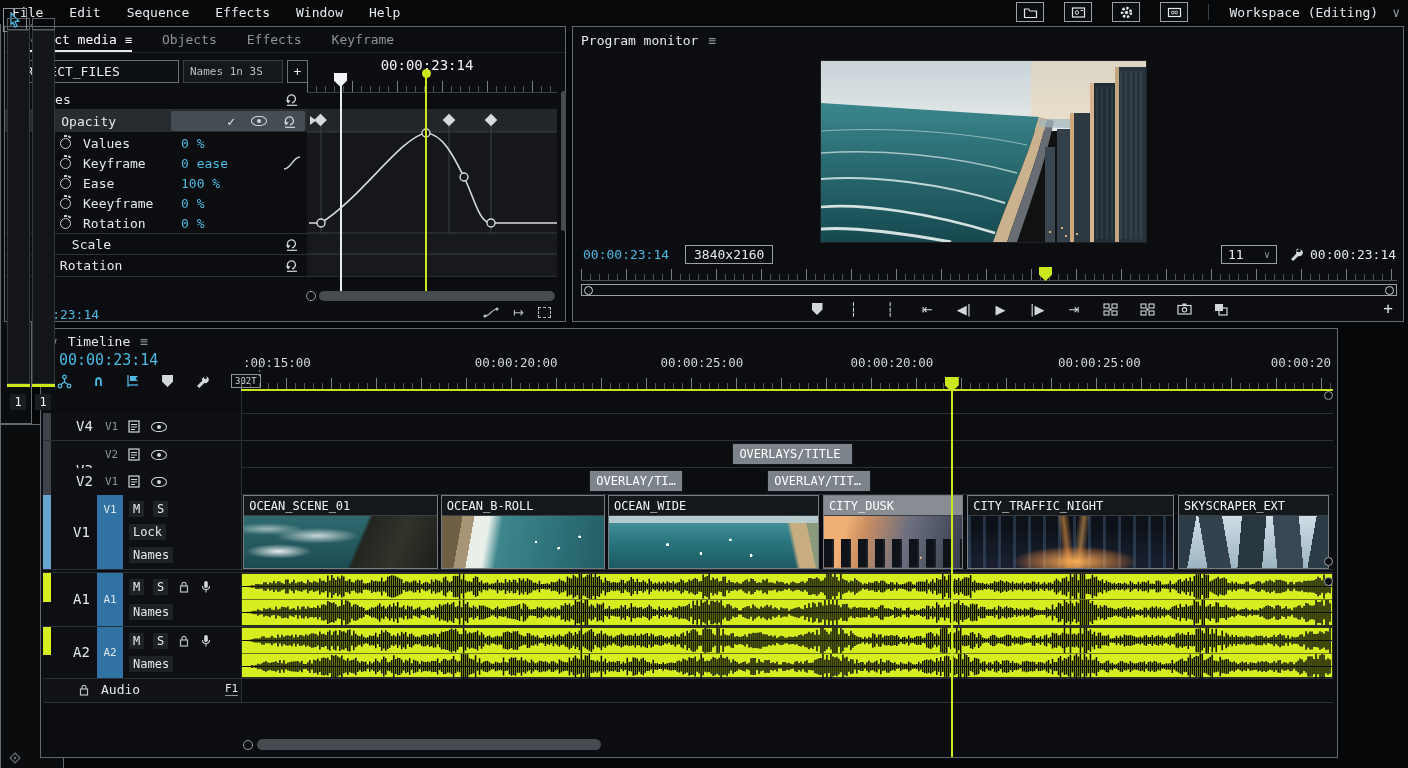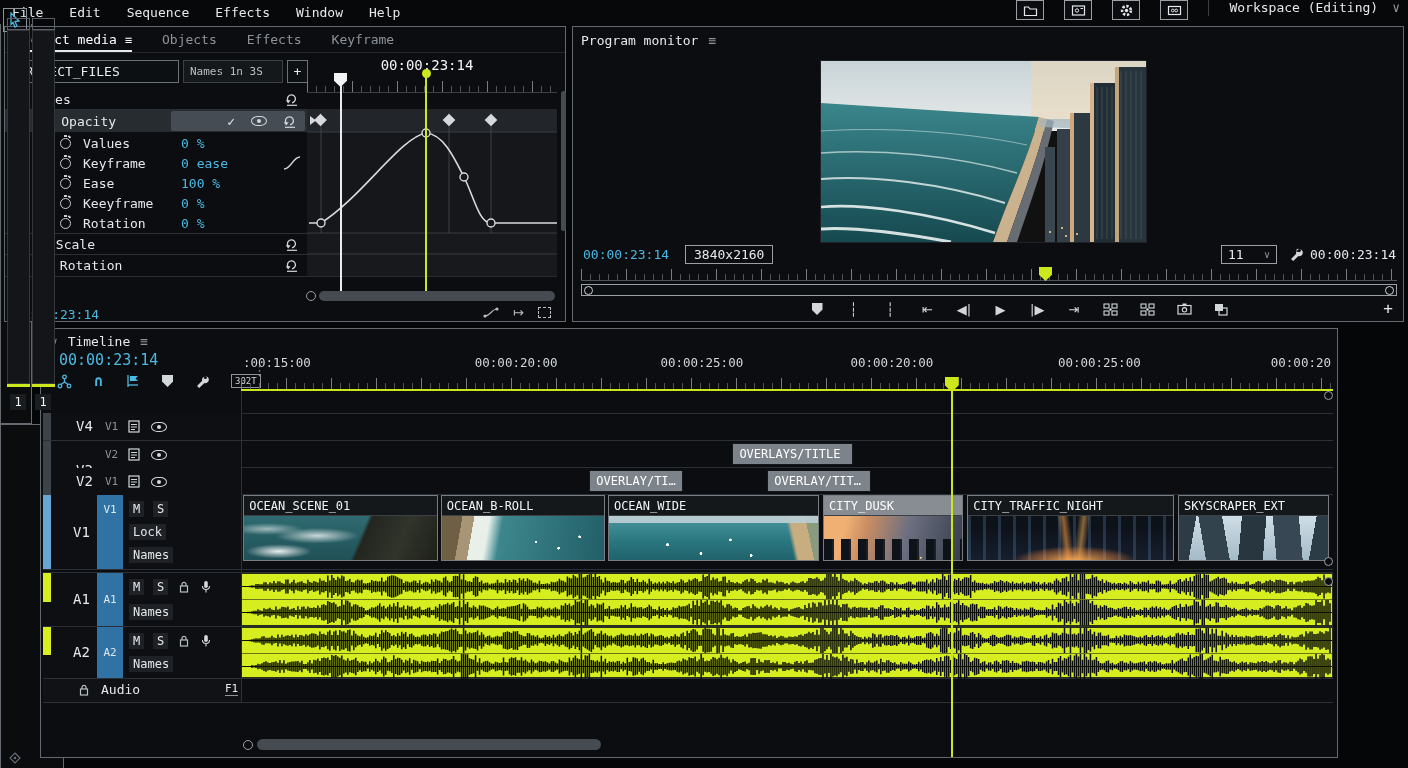--- a/index.html
+++ b/index.html
@@ -7,21 +7,21 @@
   body{background:#050608;color:#e6e9eb;font-family:"DejaVu Sans Mono","Liberation Mono",monospace;font-size:13px;position:relative}
   .panel{position:absolute;background:#0b0d10;border:1px solid #63696e}
   .cyan{color:#4cb9e2}
   .dim{color:#8d939a}
   svg{display:block}
 
   
   #menubar{position:absolute;left:0;top:0;width:1408px;height:24px;background:#070809;display:flex;align-items:center}
   #menus{display:flex;gap:26px;padding-left:12px}
   #menus .menu-item{color:#e6e9eb;cursor:default;white-space:nowrap}
-  #menubar-right{position:absolute;right:8px;top:0;height:24px;display:flex;align-items:flex-start;gap:20px}
+  #menubar-right{position:absolute;right:8px;top:0;height:24px;display:flex;align-items:center;gap:20px}
   .iconbox{width:28px;height:20px;border:1px solid #9aa0a5;display:flex;align-items:center;justify-content:center;background:#0b0d10}
   #mb-divider{width:1px;height:16px;background:#3a4046}
   #workspace{display:flex;align-items:center;gap:14px;white-space:nowrap}
 
   
   #left-panel{left:4px;top:26px;width:562px;height:296px}
   #lp-tabs{position:absolute;left:0;top:0;right:0;height:26px;display:flex;align-items:center;gap:30px;padding-left:10px;border-bottom:1px solid #23282d}
   .tab{display:flex;gap:8px;align-items:center;white-space:nowrap}
   .tab.active{color:#fff;border-bottom:2px solid #e6e9eb;padding-bottom:3px;margin-bottom:-5px}
   .tab.inactive{color:#8d939a}
@@ -85,21 +85,21 @@
   .trackline{position:absolute;left:2px;width:1290px;height:1px;background:#2b3036}
   #tl-vline{position:absolute;left:200px;top:62px;width:1px;height:312px;background:#2b3036}
   .thead{position:absolute;left:2px;width:198px;background:#0d0f12}
   .taccent{position:absolute;left:0;top:0;width:8px}
   .tname{position:absolute;font-size:14px;color:#e6e9eb}
   .tsub{position:absolute;font-size:11px;color:#8d939a}
   .tbadgecol{position:absolute;background:#2f72a3;color:#dfe8ee;font-size:11px;text-align:center}
   .chip{position:absolute;background:#1e2226;color:#e6e9eb;font-size:12px;padding:0 4px;line-height:16px}
   .lane{position:absolute;left:200px;width:1092px}
   .ovclip{position:absolute;top:2px;height:22px;background:#7d838a;border:1px solid #14171a;color:#fff;font-size:12px;display:flex;align-items:center;padding:0 6px;overflow:hidden;white-space:nowrap}
-  .vclip{position:absolute;top:0;height:66px;border:1px solid #767c81;background:#be185d;overflow:hidden}
+  .vclip{position:absolute;top:0;height:74px;border:1px solid #767c81;background:#be185d;overflow:hidden}
   .vclip .ctitle{height:20px;background:#15181b;color:#f2f4f5;font-size:12px;display:flex;align-items:center;padding:0 5px;white-space:nowrap;overflow:hidden;border-bottom:1px solid #3a4046}
   .vclip.selected .ctitle{background:#878d93;color:#fdfefe}
   .vclip .cart{height:52px}
   .audio-band{position:absolute;left:200px;width:1092px;background:#d6ee20;border:1px solid #2a2e16}
   .audio-band svg{width:100%;height:25px}
   .audio-sep{height:1px;background:#6a761a}
   #tl-hscroll{position:absolute;left:216px;top:410px;width:344px;height:11px;background:#454b51;border-radius:6px}
   #tl-hscroll-knob{position:absolute;left:202px;top:411px;width:10px;height:10px;border:1.4px solid #9aa0a5;border-radius:50%;background:#0b0d10}
   #tl-playhead{position:absolute;left:909px;top:48px;width:2px;height:380px;background:#cde71d}
   #tl-ph-pent{position:absolute;left:903px;top:48px;width:14px;height:15px;background:#cde71d;clip-path:polygon(0 0,100% 0,100% 55%,50% 100%,0 55%)}
@@ -275,21 +275,21 @@
         <span class="cyan" style="position:absolute;left:176px">0 %</span>
       </div>
       <div class="treerow" style="top: 186px; height: 20px;">
         <span class="sw" style="margin-left:55px"></span>
         <span style="margin-left:12px">Rotation</span>
         <span class="cyan" style="position:absolute;left:176px">0 %</span>
       </div>
       <div class="treerow" style="top: 206px; height: 22px; border-bottom: 1px solid rgb(43, 48, 54); border-top: 1px solid rgb(43, 48, 54);">
         <span class="dim" style="margin-left:12px">›</span>
         <span class="bounds-ic" style="margin-left:12px"></span>
-        <span style="margin-left:8px">Scale</span>
+        <span style="margin-left:24px">Scale</span>
         <span style="flex:1"></span>
         <span style="margin-right:8px;display:flex">
           <svg class="resetic" width="14" height="13" viewBox="0 0 14 13">
             <path d="M3.2 8.2 A4 4 0 1 1 7 9.8" fill="none" stroke="#d3d7da" stroke-width="1.3"></path>
             <polygon points="0.8,7.2 5.6,7.2 3.2,10.4" fill="#d3d7da"></polygon>
             <line x1="2" y1="12.3" x2="12" y2="12.3" stroke="#d3d7da" stroke-width="1.2"></line>
           </svg>
         </span>
       </div>
       <div class="treerow" style="top: 228px; height: 22px; border-bottom: 1px solid rgb(43, 48, 54);">

